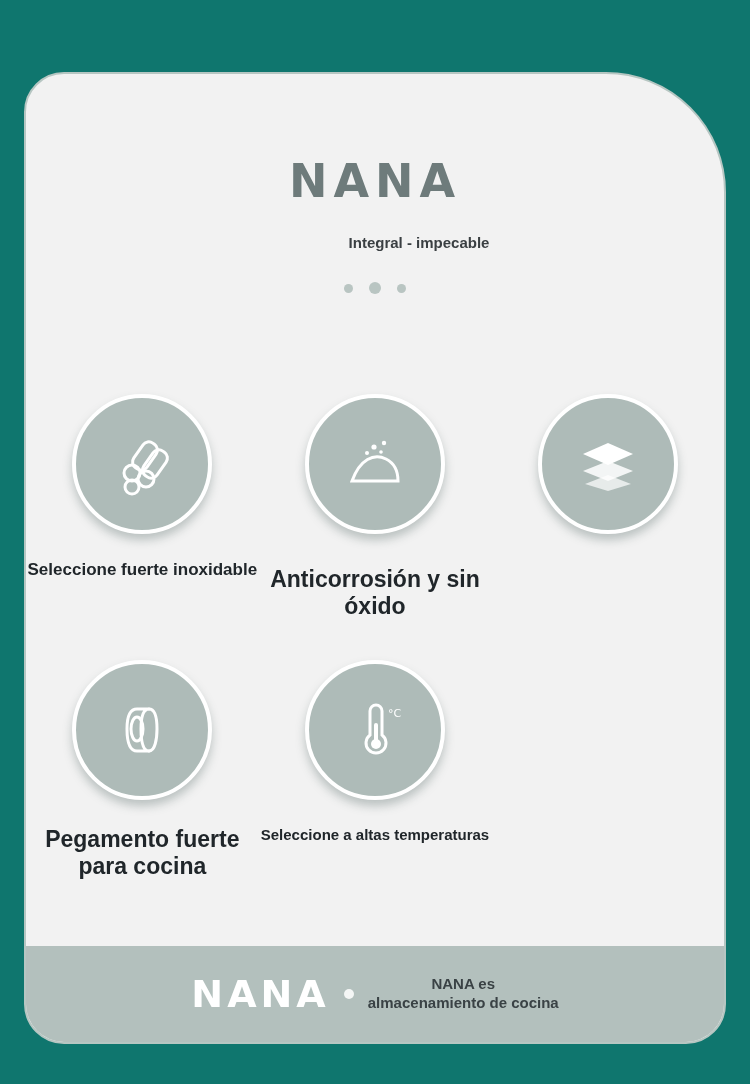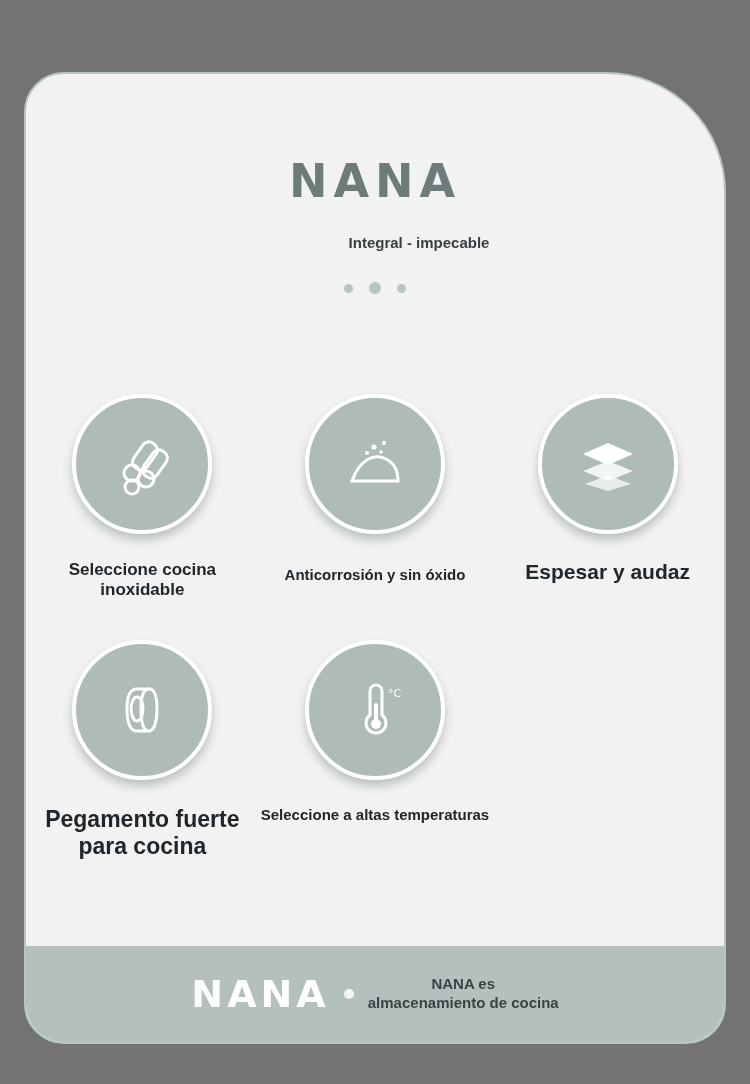--- a/index.html
+++ b/index.html
@@ -10,21 +10,21 @@
   body {
     width: 750px;
     height: 1084px;
     font-family: "Liberation Sans", sans-serif;
     overflow: hidden;
   }
   .page {
     position: relative;
     width: 750px;
     height: 1084px;
-    background: #737373;
+    background: #0f766e;
   }
   .card {
     position: absolute;
     left: 24px;
     top: 72px;
     width: 702px;
     height: 972px;
     background: #f2f2f2;
     border: 2px solid #b6c6c2;
     border-radius: 40px 120px 40px 40px;
@@ -100,21 +100,21 @@
   .circle svg { display: block; }
   .caption {
     margin-top: 26px;
     text-align: center;
     color: #20262a;
     font-weight: bold;
     line-height: 1.18;
     white-space: pre-line;
   }
   .cap-1 { font-size: 17px; }
-  .cap-2 { font-size: 15px; margin-top: 32px; }
+  .cap-2 { font-size: 23px; margin-top: 32px; }
   .cap-3 { font-size: 21px; }
   .cap-4 { font-size: 21px; }
   .cap-5 { font-size: 23px; }
   .cap-6 { font-size: 15px; }
 
   .footer {
     position: absolute;
     left: 0;
     bottom: 0;
     width: 100%;
@@ -170,21 +170,21 @@
           <span>
             <svg width="70" height="70" viewBox="0 0 70 70" fill="none" stroke="#ffffff" stroke-width="3">
               <rect x="30" y="12" width="16" height="30" rx="7" transform="rotate(35 38 27)"></rect>
               <rect x="40" y="20" width="16" height="30" rx="7" transform="rotate(35 48 35)"></rect>
               <circle cx="25" cy="44" r="8"></circle>
               <circle cx="39" cy="50" r="8"></circle>
               <circle cx="25" cy="58" r="7"></circle>
             </svg>
           </span>
         </div>
-        <div class="caption cap-1">Seleccione cocina inoxidable</div>
+        <div class="caption cap-1">Seleccione fuerte inoxidable</div>
       </div>
 
       <div class="cell">
         <div class="circle">
           <span>
             <svg width="70" height="70" viewBox="0 0 70 70" fill="none" stroke="#ffffff" stroke-width="3" stroke-linecap="round">
               <path d="M12 52 C20 30 34 24 46 30 C56 35 58 44 58 52 Z"></path>
               <circle cx="34" cy="18" r="2.6" fill="#ffffff" stroke="none"></circle>
               <circle cx="44" cy="14" r="2.2" fill="#ffffff" stroke="none"></circle>
               <circle cx="27" cy="24" r="2.0" fill="#ffffff" stroke="none"></circle>
@@ -198,21 +198,20 @@
       <div class="cell">
         <div class="circle">
           <span>
             <svg width="70" height="70" viewBox="0 0 70 70" fill="#ffffff">
               <path d="M35 14 L60 25 L35 36 L10 25 Z"></path>
               <path d="M35 32 L60 42 L35 52 L10 42 Z" opacity="0.85"></path>
               <path d="M35 46 L58 55 L35 62 L12 55 Z" opacity="0.7"></path>
             </svg>
           </span>
         </div>
-        <div class="caption cap-3">Espesar y audaz</div>
       </div>
 
 
       <div class="cell">
         <div class="circle">
           <span>
             <svg width="70" height="70" viewBox="0 0 70 70" fill="none" stroke="#ffffff" stroke-width="3" stroke-linecap="round" stroke-linejoin="round">
               <path d="M30 14 C22 14 20 24 20 34 C20 46 22 56 30 56 L42 56 C36 56 34 46 34 34 C34 24 36 14 42 14 Z"></path>
               <ellipse cx="30" cy="34" rx="6" ry="12"></ellipse>
               <path d="M42 14 C48 14 50 24 50 34 C50 44 48 56 42 56"></path>

